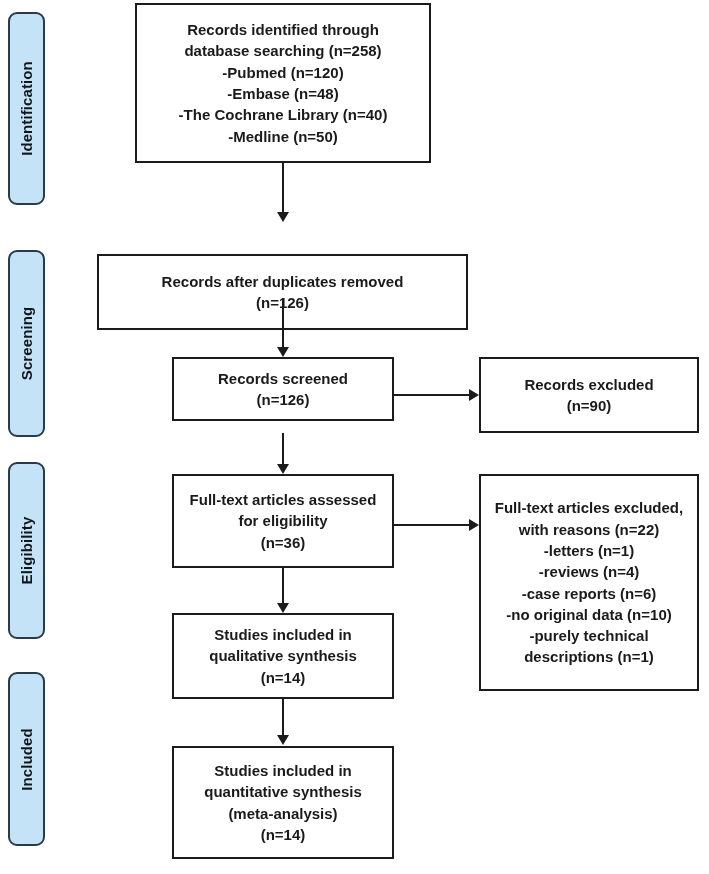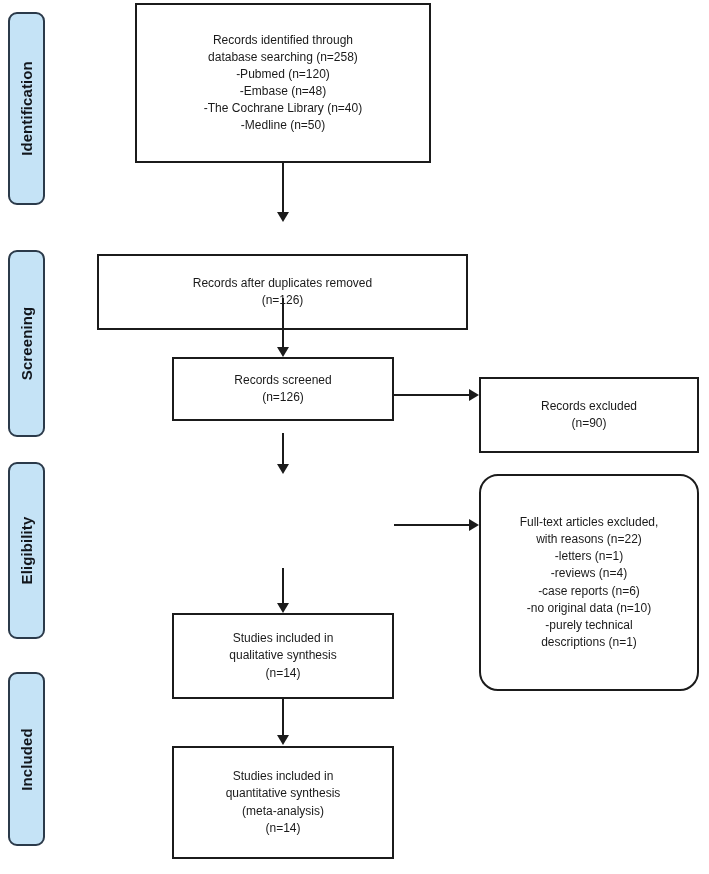--- a/index.html
+++ b/index.html
@@ -48,24 +48,25 @@
     background: #ffffff;
     border: 2px solid #1b1b1b;
     box-sizing: border-box;
     display: flex;
     align-items: center;
     justify-content: center;
     text-align: center;
     padding: 2px 6px;
   }
   .flow-box .box-text {
-    font-size: 12px;
+    font-size: 15px;
     line-height: 1.42;
     color: #1a1a1a;
     white-space: pre-line;
+    font-weight: bold;
   }
   .conn-line-v {
     position: absolute;
     width: 2px;
     background: #1b1b1b;
   }
   .conn-line-h {
     position: absolute;
     height: 2px;
     background: #1b1b1b;
@@ -129,33 +130,38 @@
   <div class="arrow-down" style="left:277px; top:347px;"></div>
 
   <div class="flow-box" style="left:172px; top:357px; width:222px; height:64px;">
     <span class="box-text">Records screened
 (n=126)</span>
   </div>
 
   <div class="conn-line-h" style="left:394px; top:394px; width:76px;"></div>
   <div class="arrow-right" style="left:469px; top:389px;"></div>
 
-  <div class="flow-box" style="left:479px; top:357px; width:220px; height:76px;margin-top:20px;">
+  <div class="flow-box" style="left:479px; top:357px; width:220px; height:76px;">
     <span class="box-text">Records excluded
 (n=90)</span>
   </div>
 
   <div class="conn-line-v" style="left:282px; top:433px; height:32px;"></div>
   <div class="arrow-down" style="left:277px; top:464px;"></div>
 
+  <div class="flow-box" style="left:172px; top:474px; width:222px; height:94px;">
+    <span class="box-text">Full-text articles assessed
+for eligibility
+(n=36)</span>
+  </div>
 
   <div class="conn-line-h" style="left:394px; top:524px; width:76px;"></div>
   <div class="arrow-right" style="left:469px; top:519px;"></div>
 
-  <div class="flow-box" style="left:479px; top:474px; width:220px; height:217px;border-radius:19px;">
+  <div class="flow-box" style="left:479px; top:474px; width:220px; height:217px;">
     <span class="box-text">Full-text articles excluded,
 with reasons (n=22)
 -letters (n=1)
 -reviews (n=4)
 -case reports (n=6)
 -no original data (n=10)
 -purely technical
 descriptions (n=1)</span>
   </div>
 

